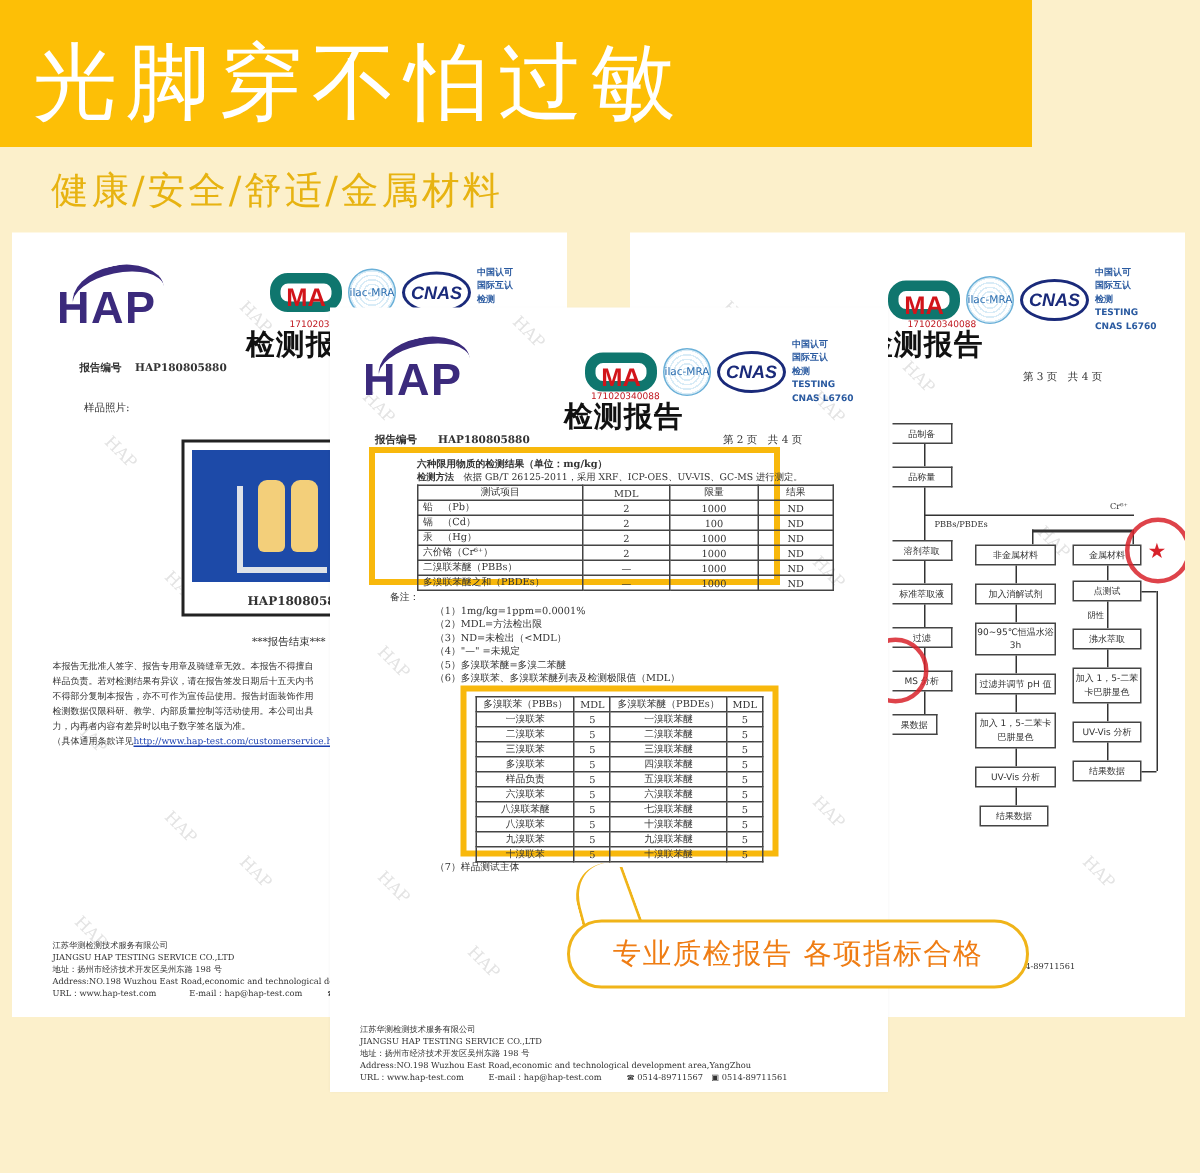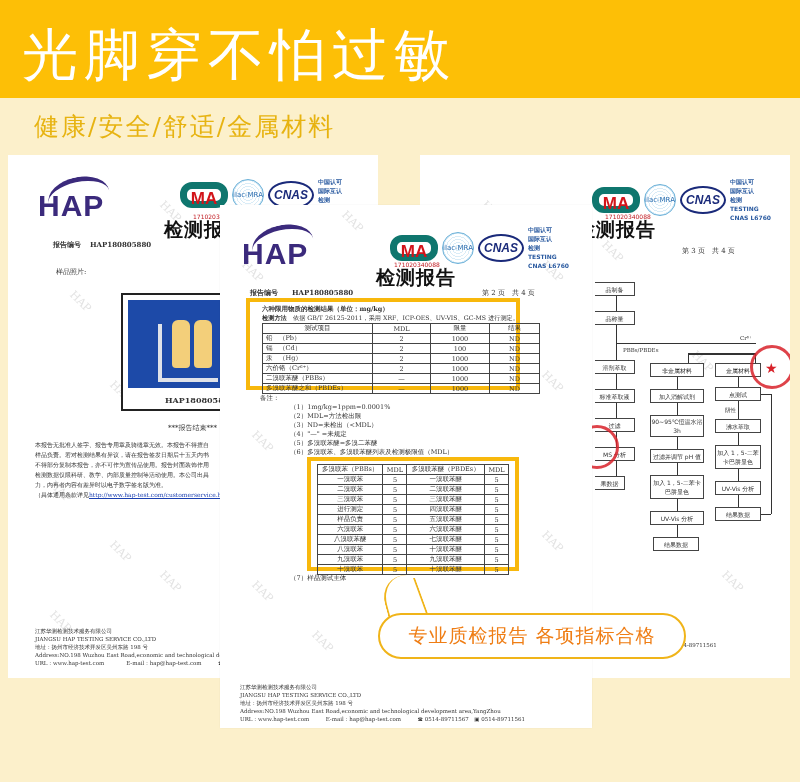--- a/index.html
+++ b/index.html
@@ -1,17 +1,17 @@
 <!DOCTYPE html>
 <html><head>
 <meta charset="utf-8">
 <style>
   * { box-sizing: border-box; margin: 0; padding: 0; }
   body { width: 800px; height: 782px; overflow: hidden; background: #fcf0cb; font-family: "DejaVu Sans", sans-serif; position: relative; }
-  .banner { position: absolute; left: 0; top: 0; width: 800px; height: 98px; background: #fdbf06; }
+  .banner { position: absolute; left: 0; top: 0; width: 688px; height: 98px; background: #fdbf06; }
   .banner-title { position: absolute; left: 22px; top: 18px; font-size: 56px; color: #fff; letter-spacing: 6px; font-family: "DejaVu Sans", sans-serif; }
   .subtitle { position: absolute; left: 34px; top: 110px; font-size: 25px; color: #e7b311; letter-spacing: 2px; font-family: "DejaVu Serif", serif; }
 
   .doc { position: absolute; background: #fff; overflow: hidden; }
   .doc-left { left: 8px; top: 155px; width: 370px; height: 523px; }
   .doc-right { left: 420px; top: 155px; width: 370px; height: 523px; }
   .doc-mid { left: 220px; top: 205px; width: 372px; height: 523px; box-shadow: 0 0 2px rgba(0,0,0,0.05); }
 
   .wm { position: absolute; color: #e3e3e3; font-size: 11px; transform: rotate(45deg); font-family: "DejaVu Serif", serif; }
 
@@ -230,21 +230,21 @@
       <div>TESTING</div>
       <div>CNAS L6760</div>
     </div>
   </div>
   <div class="cert-no" style="left:174px;top:56px">171020340088</div>
   <div class="report-title" style="left:156px;top:60px">检测报告</div>
   <div class="small bold" style="left:30px;top:83px">报告编号</div>
   <div class="small bold" style="left:72px;top:83px">HAP180805880</div>
   <div class="small" style="left:262px;top:83px">第 2 页　共 4 页</div>
 
-  <div class="orange-box" style="left:26px;top:93px;width:274px;height:92px;padding:3px 12px">
+  <div class="orange-box" style="left:26px;top:93px;width:274px;height:92px;padding:3px 28px">
     <div class="small bold" style="position:static;font-size:6.5px">六种限用物质的检测结果（单位：mg/kg）</div>
     <div class="small" style="position:static;font-size:6.2px"><b>检测方法</b>　<span>依据 GB/T 26125-2011，采用 XRF、ICP-OES、UV-VIS、GC-MS 进行测定。</span></div>
     <table class="rt" style="width:278px">
       <tbody>
           <tr>
         <th style="width:110px">测试项目</th>
         <th>MDL</th>
         <th>限量</th>
         <th>结果</th>
       </tr>
@@ -319,21 +319,21 @@
             <td align="center">二溴联苯醚</td>
             <td align="center">5</td>
           </tr>
       <tr>
             <td align="center">三溴联苯</td>
             <td align="center">5</td>
             <td align="center">三溴联苯醚</td>
             <td align="center">5</td>
           </tr>
       <tr>
-            <td align="center">进行测定</td>
+            <td align="center">多溴联苯</td>
             <td align="center">5</td>
             <td align="center">四溴联苯醚</td>
             <td align="center">5</td>
           </tr>
       <tr>
             <td align="center">样品负责</td>
             <td align="center">5</td>
             <td align="center">五溴联苯醚</td>
             <td align="center">5</td>
           </tr>

